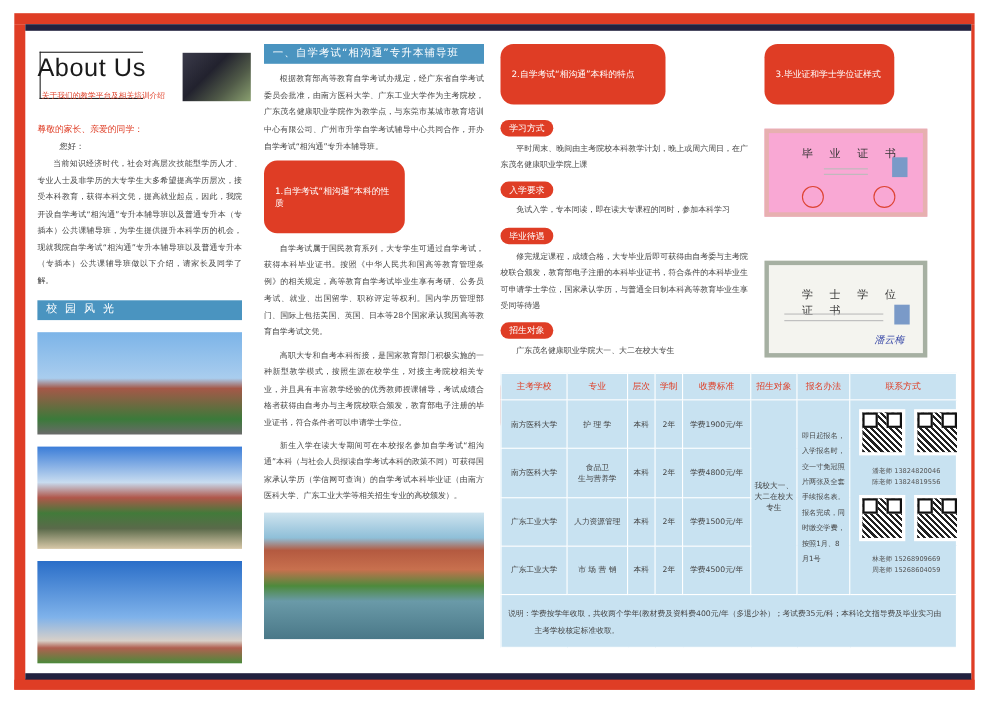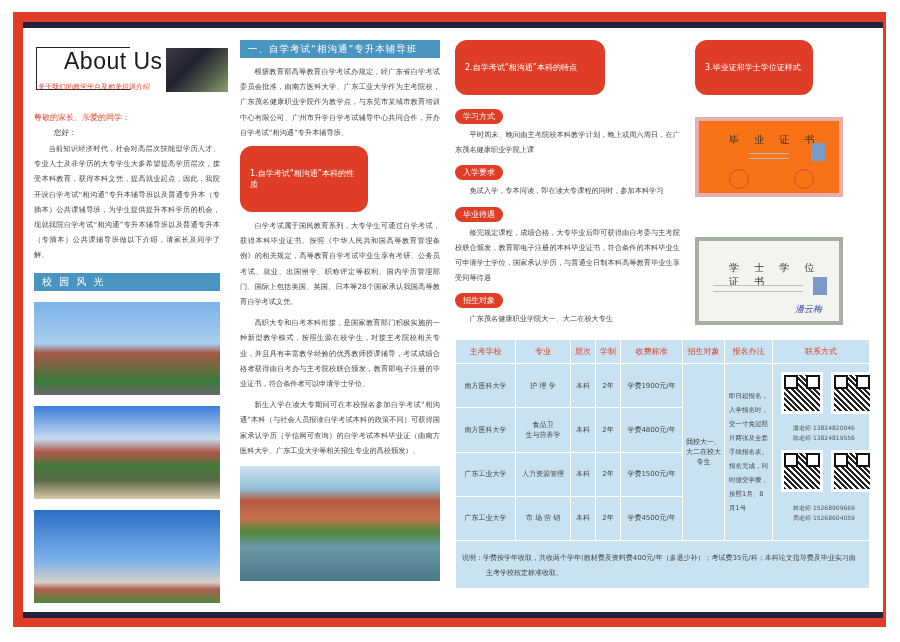--- a/index.html
+++ b/index.html
@@ -12,21 +12,21 @@
   .bar-bot-red { position: absolute; left: 13px; top: 618px; width: 873px; height: 9px; background: #df3d25; }
 
   .col { position: absolute; top: 40px; }
   .col1 { left: 34px; width: 186px; }
   .col2 { left: 240px; width: 200px; }
   .col3 { left: 455px; width: 225px; }
   .col4 { left: 695px; width: 170px; }
 
   .about-box { position: relative; height: 52px; }
   .about-bracket { position: absolute; left: 2px; top: 7px; width: 94px; height: 43px; border-left: 1px solid #222; border-top: 1px solid #222; border-bottom: 1px solid #222; }
-  .about-title { position: absolute; left: 30px; top: 8px; font-size: 23px; font-weight: 300; color: #1a1a1a; letter-spacing: 0.5px; font-family: "Liberation Sans", sans-serif; }
+  .about-title { position: absolute; left: 0; top: 8px; font-size: 23px; font-weight: 300; color: #1a1a1a; letter-spacing: 0.5px; font-family: "Liberation Sans", sans-serif; }
   .about-sub { position: absolute; left: 4px; top: 42px; font-size: 7px; color: #df3d25; white-space: nowrap; }
   .about-photo { position: absolute; left: 132px; top: 8px; width: 62px; height: 44px; background: linear-gradient(135deg, #3a3a4a 0%, #22222e 40%, #505a48 70%, #8aa070 100%); }
 
   .greeting { margin-top: 20px; font-size: 8px; color: #df3d25; }
   .salute { margin-top: 5px; font-size: 7.5px; padding-left: 20px; color: #444; }
   .para { font-size: 7.2px; line-height: 15.2px; color: #444; text-indent: 2em; text-align: justify; }
   .col1 .para { margin-top: 3px; }
 
   .section-bar-blue { background: #4a94c0; color: #fff; font-size: 10px; padding: 3px 8px; height: 18px; line-height: 12px; letter-spacing: 2px; }
   .campus-title { margin-top: 10px; }
@@ -41,21 +41,21 @@
   .col2 .pill { margin-top: 6px; }
   .col2 .pill.wide { width: 128px; }
   .lake-img { width: 200px; height: 115px; margin-top: 8px; background: linear-gradient(to bottom, #cfe4ef 0%, #8fbfd8 20%, #b45a40 30%, #c8704e 45%, #4d8a3c 58%, #6a9aa8 70%, #4a7888 100%); }
 
   .col3 .pill.head { width: 150px; font-size: 8px; margin-bottom: 6px; }
   .tag { display: inline-block; background: #df3d25; color: #fff; font-size: 8px; padding: 2px 8px; border-radius: 9px; margin-top: 8px; }
   .col3 .para { margin-top: 3px; }
 
   .cert-head { width: 118px; }
   .cert { margin-top: 22px; margin-left: 0px; width: 148px; height: 80px; position: relative; }
-  .cert1 { border: 4px solid #e7b0b0; background: #f97316; }
+  .cert1 { border: 4px solid #e7b0b0; background: #f9a8d4; }
   .cert2 { border: 4px solid #a6b0a2; background: #f4f4ef; margin-top: 40px; height: 88px; }
   .cert-title { position: absolute; left: 30px; top: 12px; font-size: 10px; letter-spacing: 6px; color: #333; }
   .cert2 .cert-title { left: 30px; top: 20px; }
   .cert-photo { position: absolute; right: 14px; top: 22px; width: 14px; height: 18px; background: #7a9ac8; }
   .cert2 .cert-photo { top: 36px; right: 12px; }
   .seal { position: absolute; width: 20px; height: 20px; border-radius: 50%; border: 1.5px solid #d43; }
   .seal.a { left: 30px; top: 48px; }
   .seal.b { left: 95px; top: 48px; }
   .sign { position: absolute; left: 96px; top: 62px; font-size: 9px; color: #3a4aa8; font-style: italic; }
   .cert-line { position: absolute; height: 1px; background: #bbb; }

